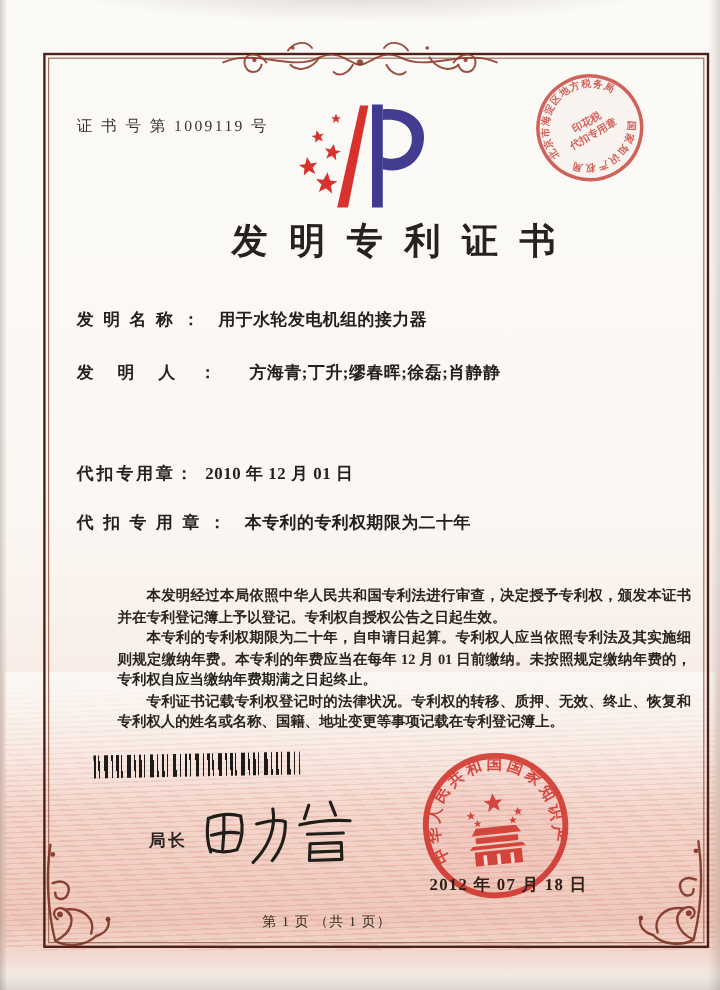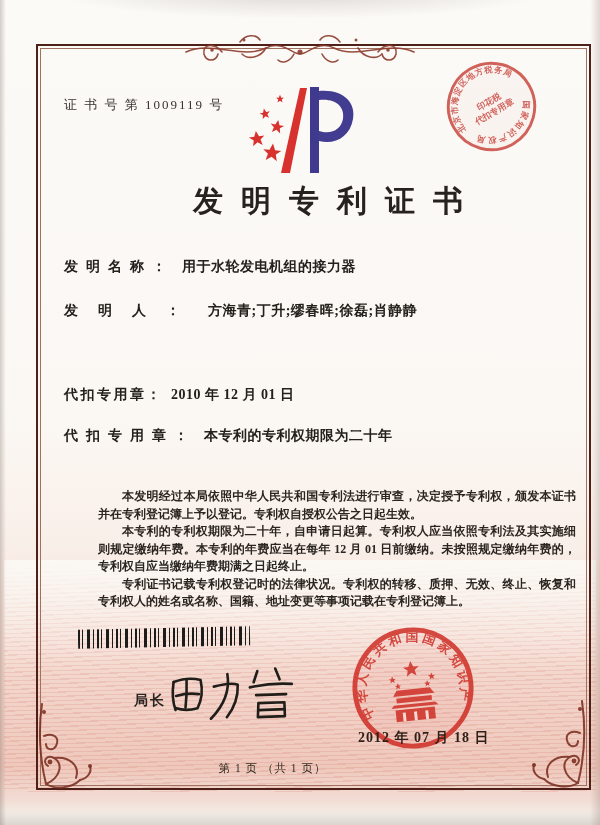--- a/index.html
+++ b/index.html
@@ -36,21 +36,21 @@
   .lbl4{letter-spacing:8px;}
   .lbl5{letter-spacing:2.5px;}
   .row .val{margin-left:8px;letter-spacing:.5px;}
   .legal{left:62px;top:488px;width:478px;font-size:12px;line-height:17.5px;
          text-align:justify;color:#2b2520;font-weight:600;margin-left:36px;}
   .legal p{margin:0;text-indent:2em;}
   .barcode{position:absolute;left:78px;top:628px;width:172px;height:19px;
      transform:rotate(-1.1deg);
      background:
        repeating-linear-gradient(90deg,#1d1c1b 0 2px,rgba(0,0,0,0) 2px 4px,#1d1c1b 4px 5px,rgba(0,0,0,0) 5px 9px,#1d1c1b 9px 12px,rgba(0,0,0,0) 12px 15px,#1d1c1b 15px 16px,rgba(0,0,0,0) 16px 19px);}
-  .director{left:134px;top:692px;font-size:14px;font-weight:600;letter-spacing:2px;color:#2a2520;}
+  .director{left:124px;top:692px;font-size:14px;font-weight:600;letter-spacing:2px;color:#2a2520;}
   .issue-date{left:358px;top:729px;font-size:14px;font-weight:bold;letter-spacing:1px;color:#2e1f18;z-index:6;}
   .footer{left:180px;top:761px;width:185px;text-align:center;font-size:11.5px;letter-spacing:1px;color:#33291f;}
   .abs{position:absolute;}
   .seal{opacity:.92;z-index:5;}
 </style>
 </head>
 <body>
 
 <div id="stage">
 

